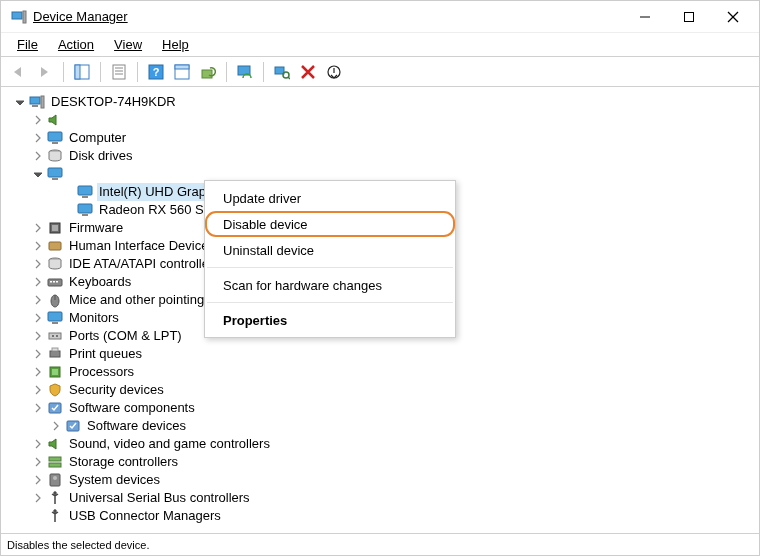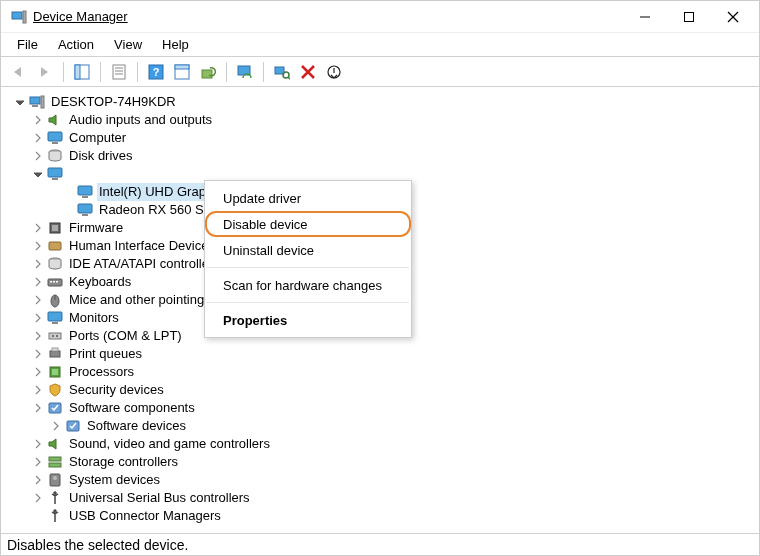--- a/index.html
+++ b/index.html
@@ -27,21 +27,21 @@
   .win-btn { width:44px; display:flex; align-items:center; justify-content:center; cursor:default;}
   .win-btn svg { stroke:#000; fill:none; }
 
   .menubar {
     height:24px;
     display:flex; align-items:center;
     padding:0 6px;
     border-bottom:1px solid #d0d0d0;
     font-size:13px;
   }
-  .menubar .menu-item { padding:2px 10px; cursor:default;}
+  .menubar .menu-item { padding:2px 10px; cursor:default;text-decoration:underline;}
 
   .toolbar {
     height:30px;
     display:flex; align-items:center;
     padding:2px 6px;
     border-bottom:1px solid #d0d0d0;
     gap:2px;
   }
   .toolbar .sep { width:1px; height:20px; background:#ccc; margin:0 4px;}
   .toolbar-btn { width:24px; height:24px; display:flex; align-items:center; justify-content:center; border-radius:3px;}
@@ -63,40 +63,40 @@
   .label { padding:0 2px;text-align:right;}
   .row.selected .label { background:#d0e8f8; }
   .lvl0 { padding-left:0;}
   .lvl1 { padding-left:18px;}
   .lvl2 { padding-left:36px;}
   .lvl3 { padding-left:48px;}
 
   .context-menu {
     position:absolute;
     left:203px; top:179px;
-    width:208px;
+    width:252px;
     background:#fff;
     border:1px solid #ccc;
     box-shadow:2px 2px 6px rgba(0,0,0,.2);
     padding:4px 0;
     font-size:13px;
     z-index:50;
   }
   .ctx-item { height:26px; display:flex; align-items:center; padding:0 18px; cursor:default;}
   .ctx-item.highlight { outline:2px solid #e8832e; outline-offset:-2px;border-radius:11px;}
   .ctx-item.bold { font-weight:bold;}
   .ctx-sep { height:1px; background:#e4e4e4; margin:4px 2px;}
 
   .statusbar {
     position:absolute; left:0; right:0; bottom:0;
     height:22px;
     border-top:1px solid #d0d0d0;
     display:flex; align-items:center;
     padding:0 6px;
-    font-size:14px;
+    font-size:11px;
     background:#fff;
   }
 </style>
 </head>
 <body>
 
 <div class="titlebar">
   <span class="app-icon">
     <svg width="16" height="16">
         <rect x="1" y="3" width="10" height="7" fill="#4aa3df" stroke="#2e6fa3"></rect>
@@ -226,21 +226,20 @@
         <span class="expander ">
           <svg width="10" height="10" viewBox="0 0 10 10">
             <path d="M3 1 L7 5 L3 9" stroke-width="1.2"></path>
           </svg>
         </span>
         <span class="dev-icon">
           <svg width="16" height="16" viewBox="0 0 16 16">
             <path d="M2 6 h3 l4 -3 v10 l-4 -3 h-3 z" fill="#5a9e3e" stroke="#3e7028"></path>
           </svg>
         </span>
-        <span class="label">Audio inputs and outputs</span>
       </div>
       <div class="row lvl1">
         <span class="expander ">
           <svg width="10" height="10" viewBox="0 0 10 10">
             <path d="M3 1 L7 5 L3 9" stroke-width="1.2"></path>
           </svg>
         </span>
         <span class="dev-icon">
           <svg width="16" height="16" viewBox="0 0 16 16">
             <rect x="1" y="2" width="14" height="9" rx="1" fill="#4aa3df" stroke="#2e6fa3"></rect>

